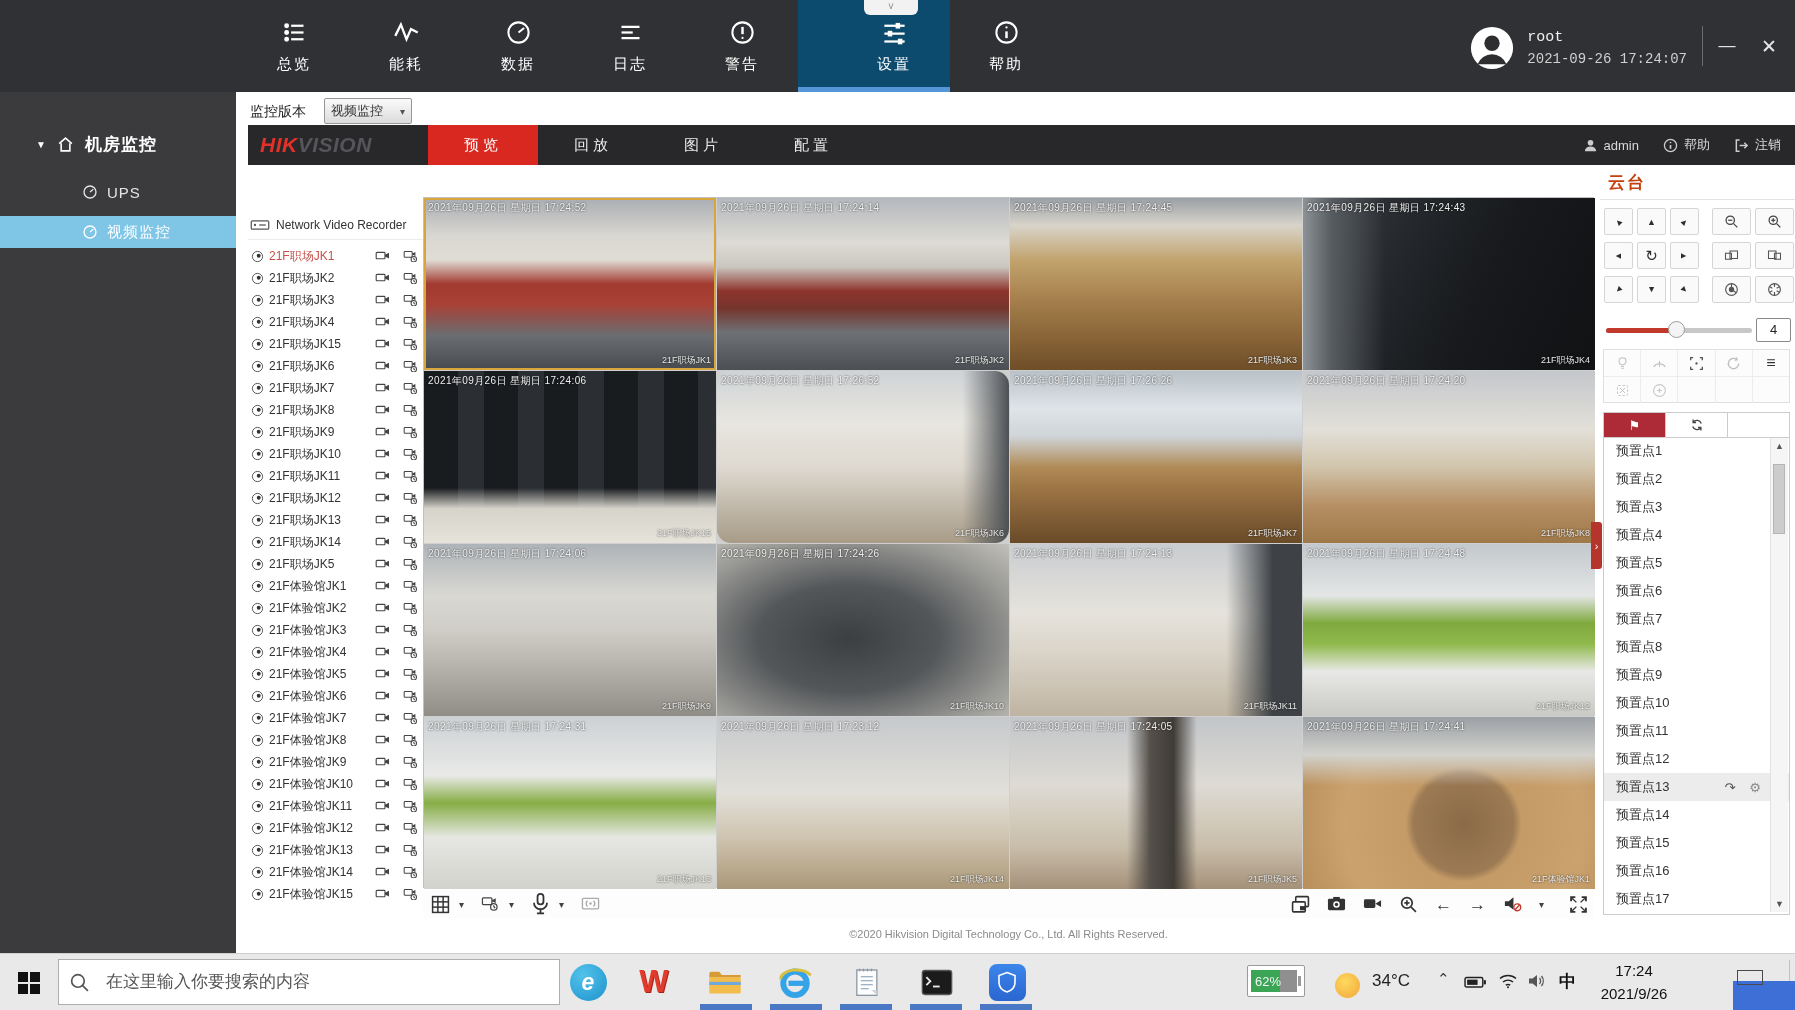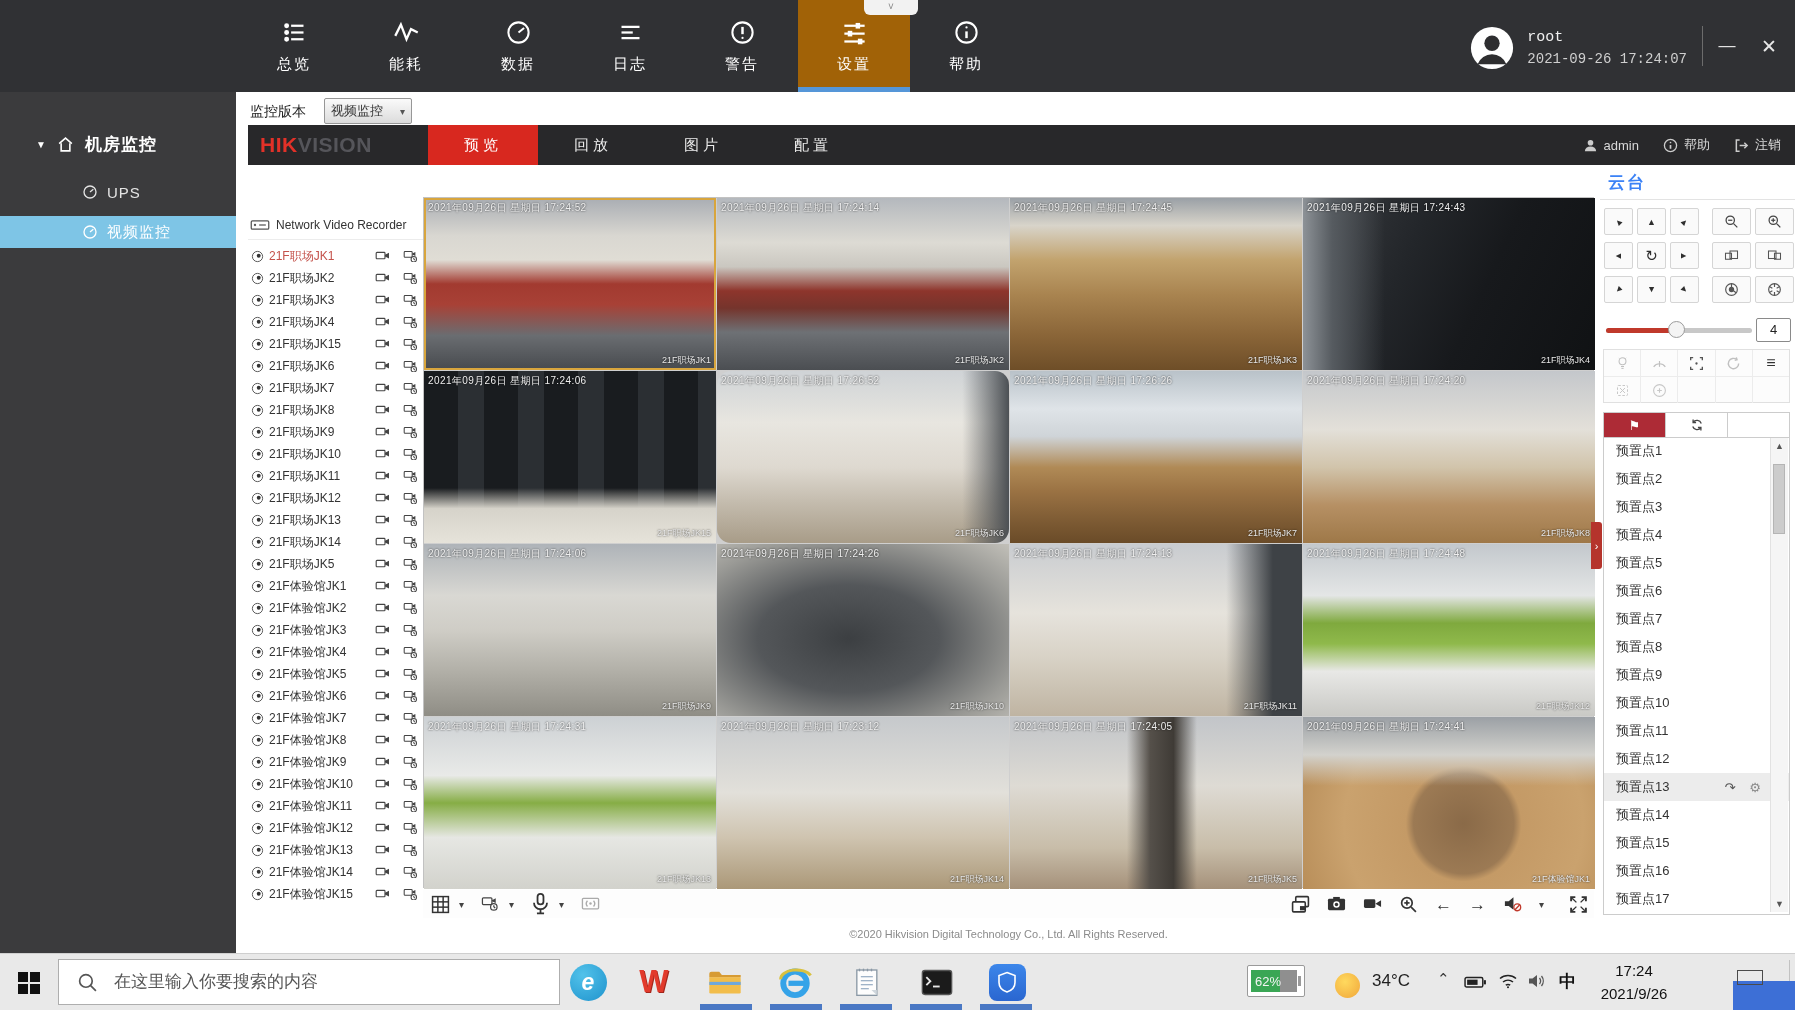--- a/index.html
+++ b/index.html
@@ -9,21 +9,21 @@
 
   
   .topbar{position:absolute;left:0;top:0;width:1795px;height:92px;background:#303134;}
   .logo{position:absolute;left:38px;top:0;height:92px;line-height:92px;font-size:37px;font-weight:bold;letter-spacing:.5px;}
   .logo .p1{color:#4a96d8;}
   .logo .p2{color:#fff;}
   .topnav{position:absolute;left:238px;top:0;height:92px;display:flex;}
   .nav-item{position:relative;width:112px;height:92px;display:flex;flex-direction:column;align-items:center;justify-content:center;gap:9px;cursor:pointer;}
   .nav-item .nav-ico{width:27px;height:27px;}
   .nav-item .nav-label{font-size:15px;color:#fff;letter-spacing:2px;}
-  .nav-item.active{background:#a16207;}
+  .nav-item.active{background:#0c4a6e;padding-left:40px;}
   .nav-item.active::after{content:"";position:absolute;left:0;right:0;bottom:0;height:5px;background:#5596d8;}
   .collapse-tab{position:absolute;left:864px;top:0;width:54px;height:15px;background:#f2f2f2;border-radius:0 0 6px 6px;
     text-align:center;font-size:10px;line-height:13px;color:#888;cursor:pointer;}
   .user-block{position:absolute;right:108px;top:0;height:96px;display:flex;align-items:center;gap:12px;}
   .avatar{width:46px;height:46px;}
   .user-meta{display:flex;flex-direction:column;gap:5px;}
   .user-name{font-size:15px;color:#f0f0f0;font-family:"Liberation Mono","DejaVu Sans Mono",monospace;}
   .user-time{font-size:14px;color:#cfcfcf;font-family:"Liberation Mono","DejaVu Sans Mono",monospace;}
   .top-sep{position:absolute;right:92px;top:26px;width:1px;height:40px;background:#6c6c6c;}
   .win-btn{position:absolute;top:0;height:92px;display:flex;align-items:center;justify-content:center;width:36px;color:#e8e8e8;cursor:pointer;}
@@ -46,21 +46,21 @@
   .content{position:absolute;left:236px;top:92px;width:1559px;height:861px;background:#fff;}
   .version-label{position:absolute;left:14px;top:11px;font-size:14px;color:#222;}
   .version-select{position:absolute;left:88px;top:6px;width:88px;height:26px;border:1px solid #979797;border-radius:2px;
     background:linear-gradient(#fafafa,#dcdcdc);display:flex;align-items:center;justify-content:space-between;
     padding:0 6px;box-sizing:border-box;cursor:pointer;}
   .version-select .val{font-size:13px;color:#333;}
   .version-select .caret{font-size:10px;color:#555;}
 
   
   .hik-bar{position:absolute;left:12px;top:33px;width:1547px;height:40px;background:#28282a;display:flex;align-items:center;}
-  .hik-logo{position:absolute;left:12px;top:0;height:40px;line-height:40px;font-size:21px;font-weight:bold;letter-spacing:.5px;}
+  .hik-logo{position:absolute;left:12px;top:0;height:40px;line-height:40px;font-size:21px;font-weight:bold;font-style:italic;letter-spacing:.5px;}
   .hik-logo .hik{color:#e23128;}
   .hik-logo .vision{color:#55555a;}
   .hik-tabs{position:absolute;left:180px;top:0;height:40px;display:flex;}
   .hik-tab{width:110px;height:40px;line-height:40px;text-align:center;font-size:15px;color:#ececec;letter-spacing:4px;cursor:pointer;}
   .hik-tab.active{background:#d8281f;color:#fff;}
   .hik-right{position:absolute;right:14px;top:0;height:40px;display:flex;align-items:center;gap:24px;}
   .hik-right .hr-item{display:flex;align-items:center;gap:6px;font-size:13px;color:#d8d8d8;cursor:pointer;}
   .hik-right .hr-ico{width:15px;height:15px;}
 
   
@@ -104,21 +104,21 @@
   .player-toolbar{position:absolute;left:187px;top:798px;width:1171px;height:28px;display:flex;align-items:center;background:#fdfdfd;}
   .pt-left{display:flex;align-items:center;gap:9px;padding-left:8px;}
   .pt-right{margin-left:auto;display:flex;align-items:center;gap:17px;padding-right:6px;}
   .pt-ico{width:19px;height:19px;display:flex;align-items:center;justify-content:center;cursor:pointer;}
   .pt-caret{font-size:10px;color:#444;cursor:pointer;margin-right:8px;}
   .pt-arrow{font-size:17px;color:#333;line-height:19px;cursor:pointer;}
   .copyright{position:absolute;left:187px;top:836px;width:1171px;text-align:center;font-size:11px;color:#8b8b8b;}
 
   
   .ptz{position:absolute;left:1364px;top:73px;width:195px;height:786px;background:#fff;}
-  .ptz-title{position:absolute;left:8px;top:6px;font-size:17px;font-weight:bold;color:#3b82f6;letter-spacing:2px;}
+  .ptz-title{position:absolute;left:8px;top:6px;font-size:17px;font-weight:bold;color:#c2410c;letter-spacing:2px;}
   .ptz-divider{position:absolute;left:0;top:34px;width:195px;height:1px;background:#e3e3e3;}
   .dpad{position:absolute;left:4px;top:43px;display:grid;grid-template-columns:repeat(3,29px);grid-auto-rows:27px;gap:7px 4px;}
   .ptz-btn{background:#fafafa;border:1px solid #d5d5d5;border-radius:2px;display:flex;align-items:center;justify-content:center;cursor:pointer;}
   .dir{font-size:9px;color:#2f2f2f;display:inline-block;}
   .r-ul{transform:rotate(-45deg);} .r-u{transform:none;} .r-ur{transform:rotate(45deg);}
   .r-l{transform:rotate(-90deg);} .r-r{transform:rotate(90deg);}
   .r-dl{transform:rotate(-135deg);} .r-d{transform:rotate(180deg);} .r-dr{transform:rotate(135deg);}
   .rot{font-size:15px;color:#2f2f2f;line-height:1;}
   .zgrid{position:absolute;left:112px;top:43px;display:grid;grid-template-columns:repeat(2,39px);grid-auto-rows:27px;gap:7px 4px;}
   .zgrid .ptz-btn svg{width:15px;height:15px;}
@@ -154,21 +154,21 @@
   .sb-thumb{position:absolute;left:2px;top:26px;width:12px;height:70px;background:#ccc;border:1px solid #b5b5b5;box-sizing:border-box;cursor:pointer;}
   .collapse-handle{position:absolute;left:1355px;top:430px;width:11px;height:47px;background:#b5342c;border-radius:0 3px 3px 0;
     color:#fff;font-size:11px;display:flex;align-items:center;justify-content:center;cursor:pointer;}
 
   
   .taskbar{position:absolute;left:0;top:953px;width:1795px;height:57px;background:#e9e9e9;border-top:1px solid #cfcfcf;box-sizing:border-box;}
   .start-btn{position:absolute;left:0;top:0;width:58px;height:57px;display:flex;align-items:center;justify-content:center;cursor:pointer;}
   .win-logo{display:grid;grid-template-columns:10px 10px;grid-auto-rows:10px;gap:2px;}
   .win-logo div{background:#111;}
   .search-box{position:absolute;left:58px;top:5px;width:502px;height:46px;background:#fff;border:1px solid #aeaeae;box-sizing:border-box;
-    display:flex;align-items:center;gap:14px;padding-left:18px;}
+    display:flex;align-items:center;gap:14px;padding-left:10px;}
   .search-box svg{width:21px;height:21px;}
   .search-input{border:none;outline:none;font-size:17px;color:#4a4a4a;width:420px;background:transparent;font-family:inherit;}
   .search-input::placeholder{color:#565656;opacity:1;}
   .tb-ico{position:absolute;top:9px;width:38px;height:38px;display:flex;align-items:center;justify-content:center;cursor:pointer;}
   .ico-circle-e{width:37px;height:37px;border-radius:50%;background:radial-gradient(circle at 35% 30%,#52c2ea,#1f93cd);
     color:#fff;font-size:23px;font-weight:bold;font-style:italic;display:flex;align-items:center;justify-content:center;}
   .ico-wps{font-size:31px;font-weight:bold;color:#e23a2b;text-shadow:1px 1px 0 #a3261b;}
   .tb-underline{position:absolute;bottom:0;height:6px;width:52px;background:#4a78c4;}
   .ico-shield-bg{width:37px;height:37px;border-radius:8px;background:linear-gradient(#3c86ea,#2a66d0);display:flex;align-items:center;justify-content:center;}
   .ico-shield-bg svg{width:20px;height:22px;}

